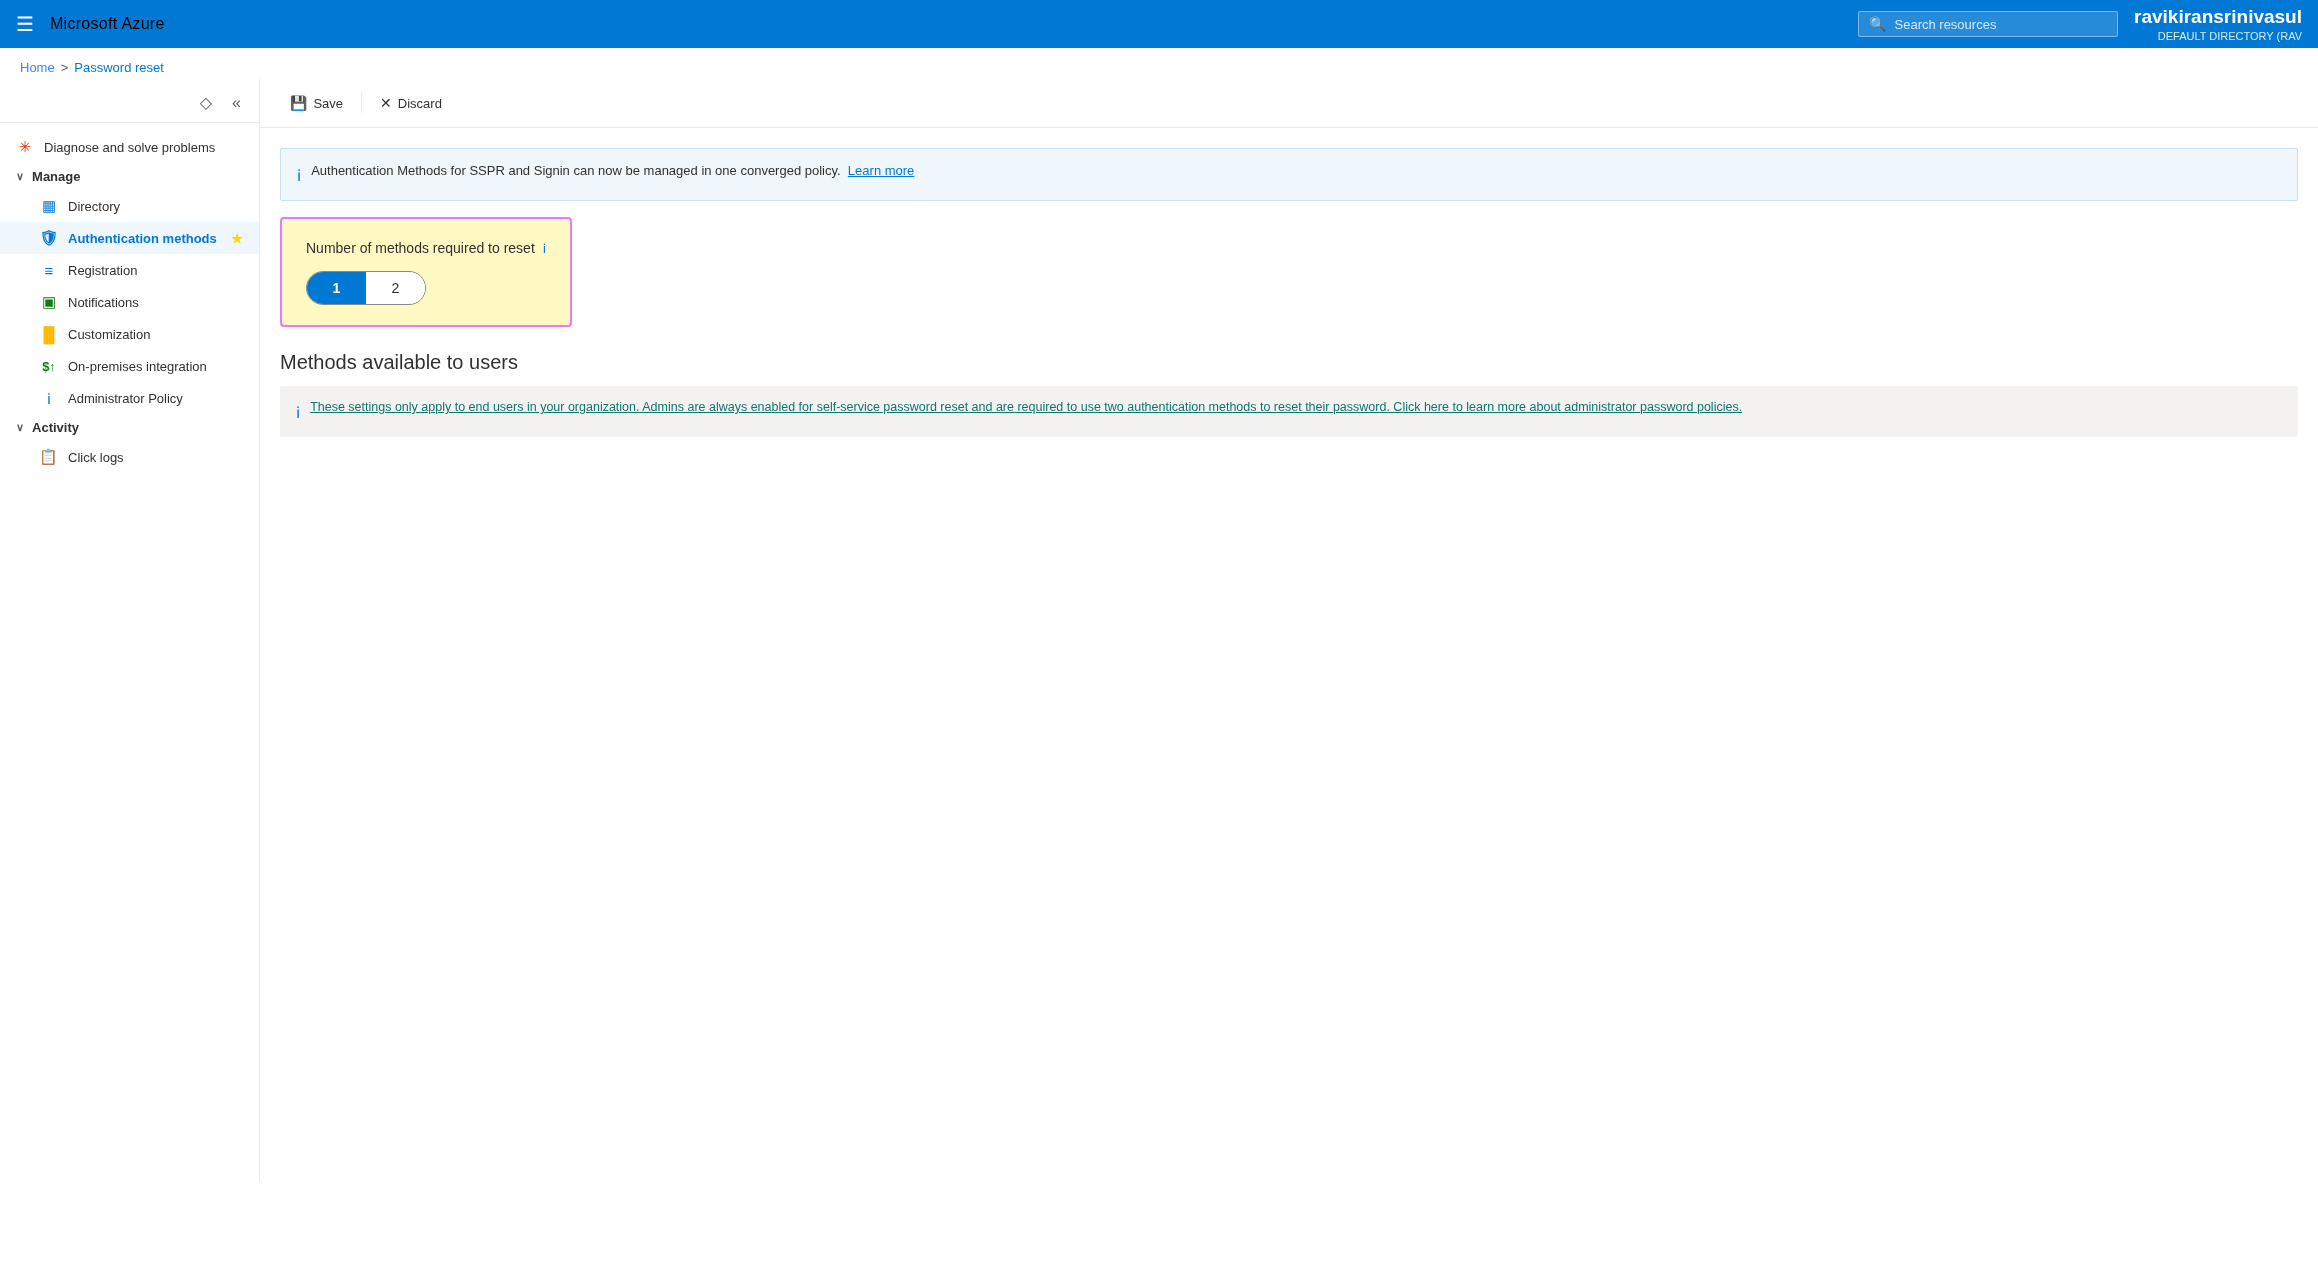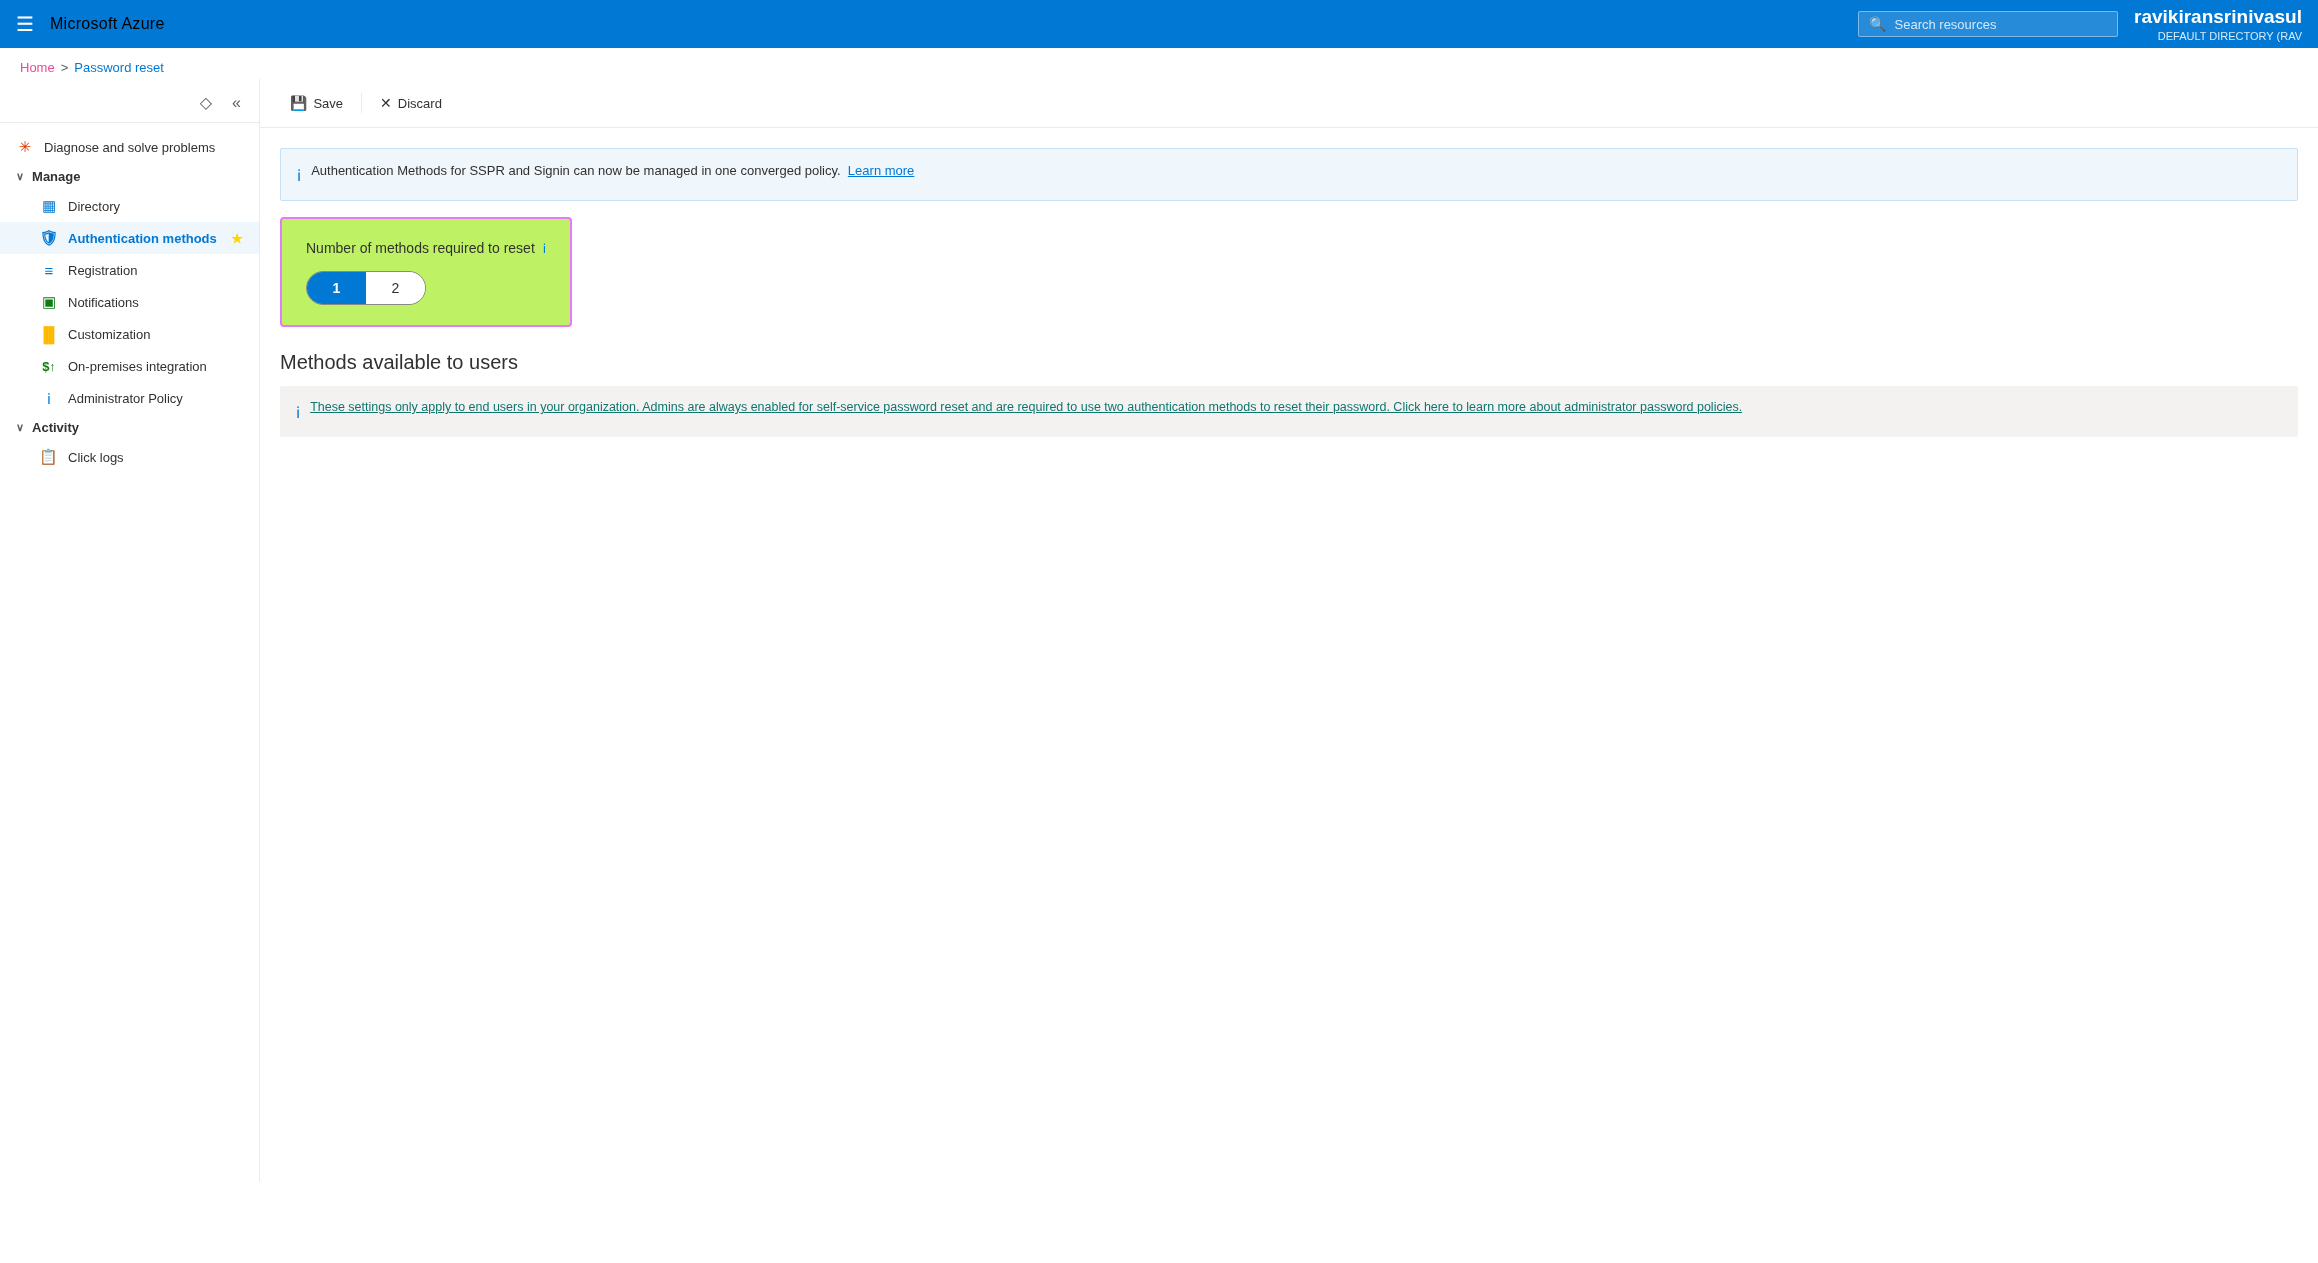--- a/index.html
+++ b/index.html
@@ -65,21 +65,21 @@
     }
 
     
     .breadcrumb {
       padding: 12px 20px 4px 20px;
       display: flex;
       align-items: center;
       gap: 6px;
       font-size: 13px;
     }
-    .breadcrumb a { color: #ec4899; text-decoration: none; }
+    .breadcrumb a { color: #3b82f6; text-decoration: none; }
     .breadcrumb-sep { color: #605e5c; }
     .breadcrumb-current { color: #0078d4; }
 
     
     .page-header {
       padding: 8px 20px 16px 20px;
     }
     .page-title-row {
       display: flex;
       align-items: center;
@@ -225,21 +225,21 @@
 
     
     .methods-box {
       border: 2.5px solid #e879f9;
       border-radius: 4px;
       padding: 20px 24px;
       margin: 0 4px 20px 20px;
       display: inline-flex;
       flex-direction: column;
       gap: 14px;
-      background: #bef264;
+      background: #fef9c3;
       justify-content: center;
     }
     .methods-label {
       display: flex;
       align-items: center;
       gap: 8px;
       font-size: 14px;
       color: #323130;
     }
     .methods-label .info-sm { color: #0078d4; font-size: 13px; cursor: pointer; }

